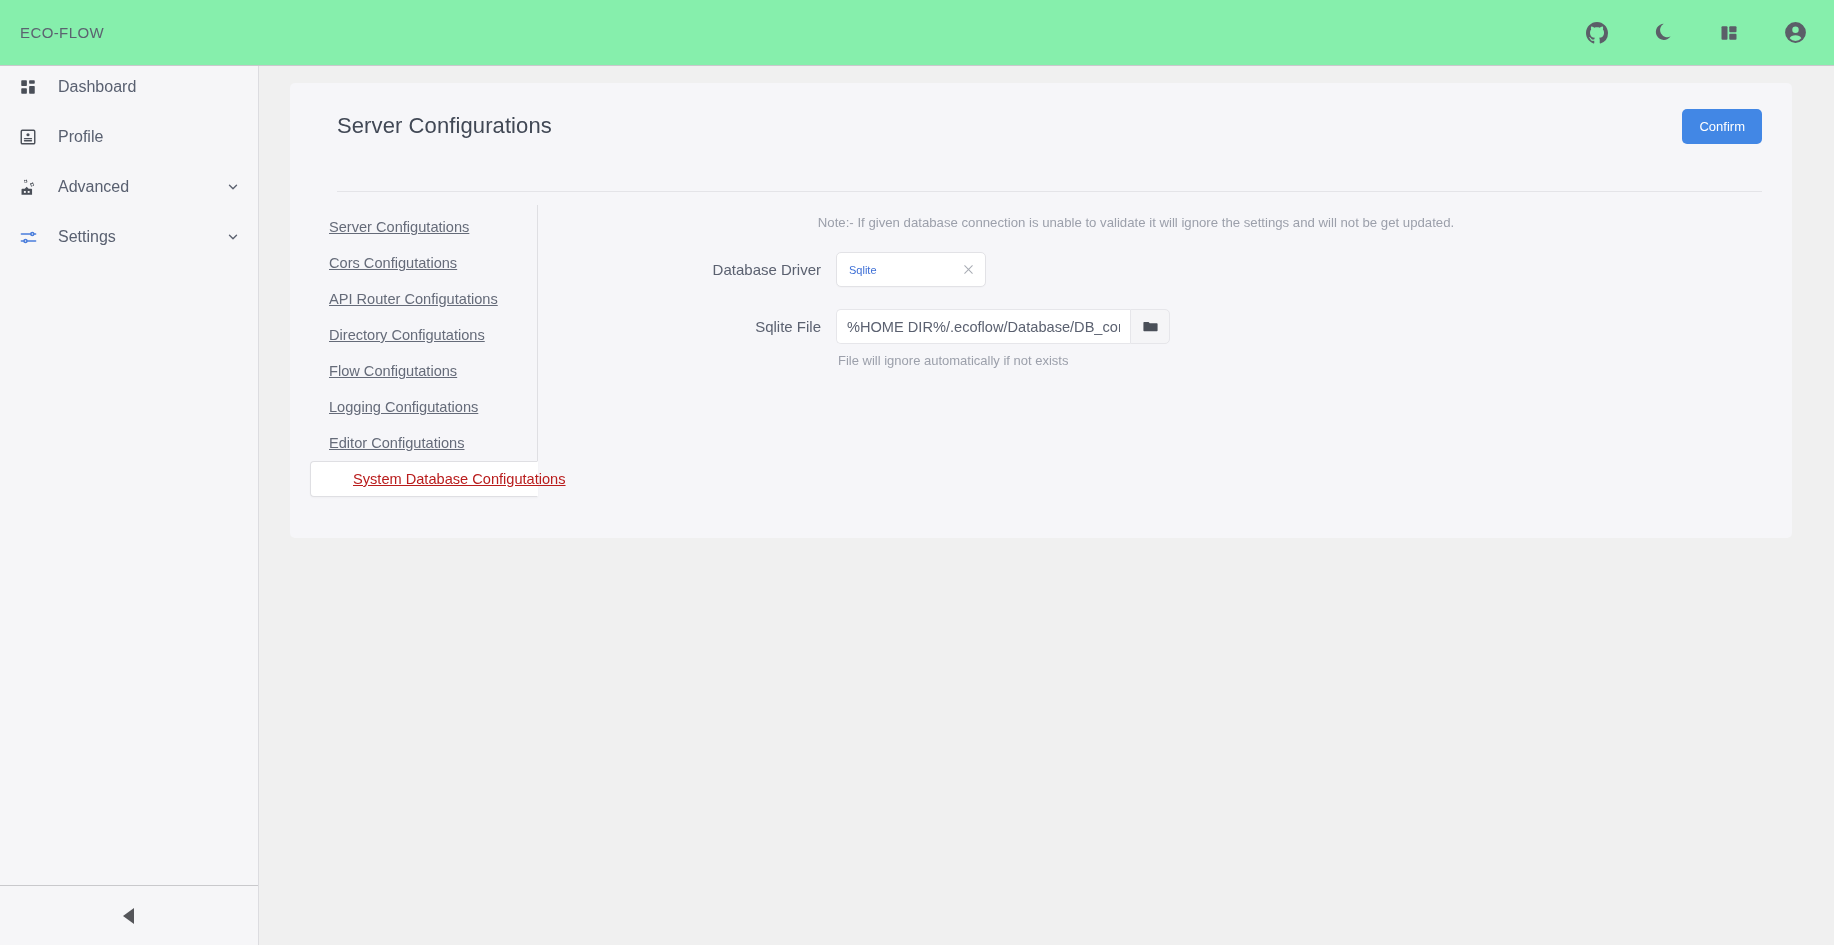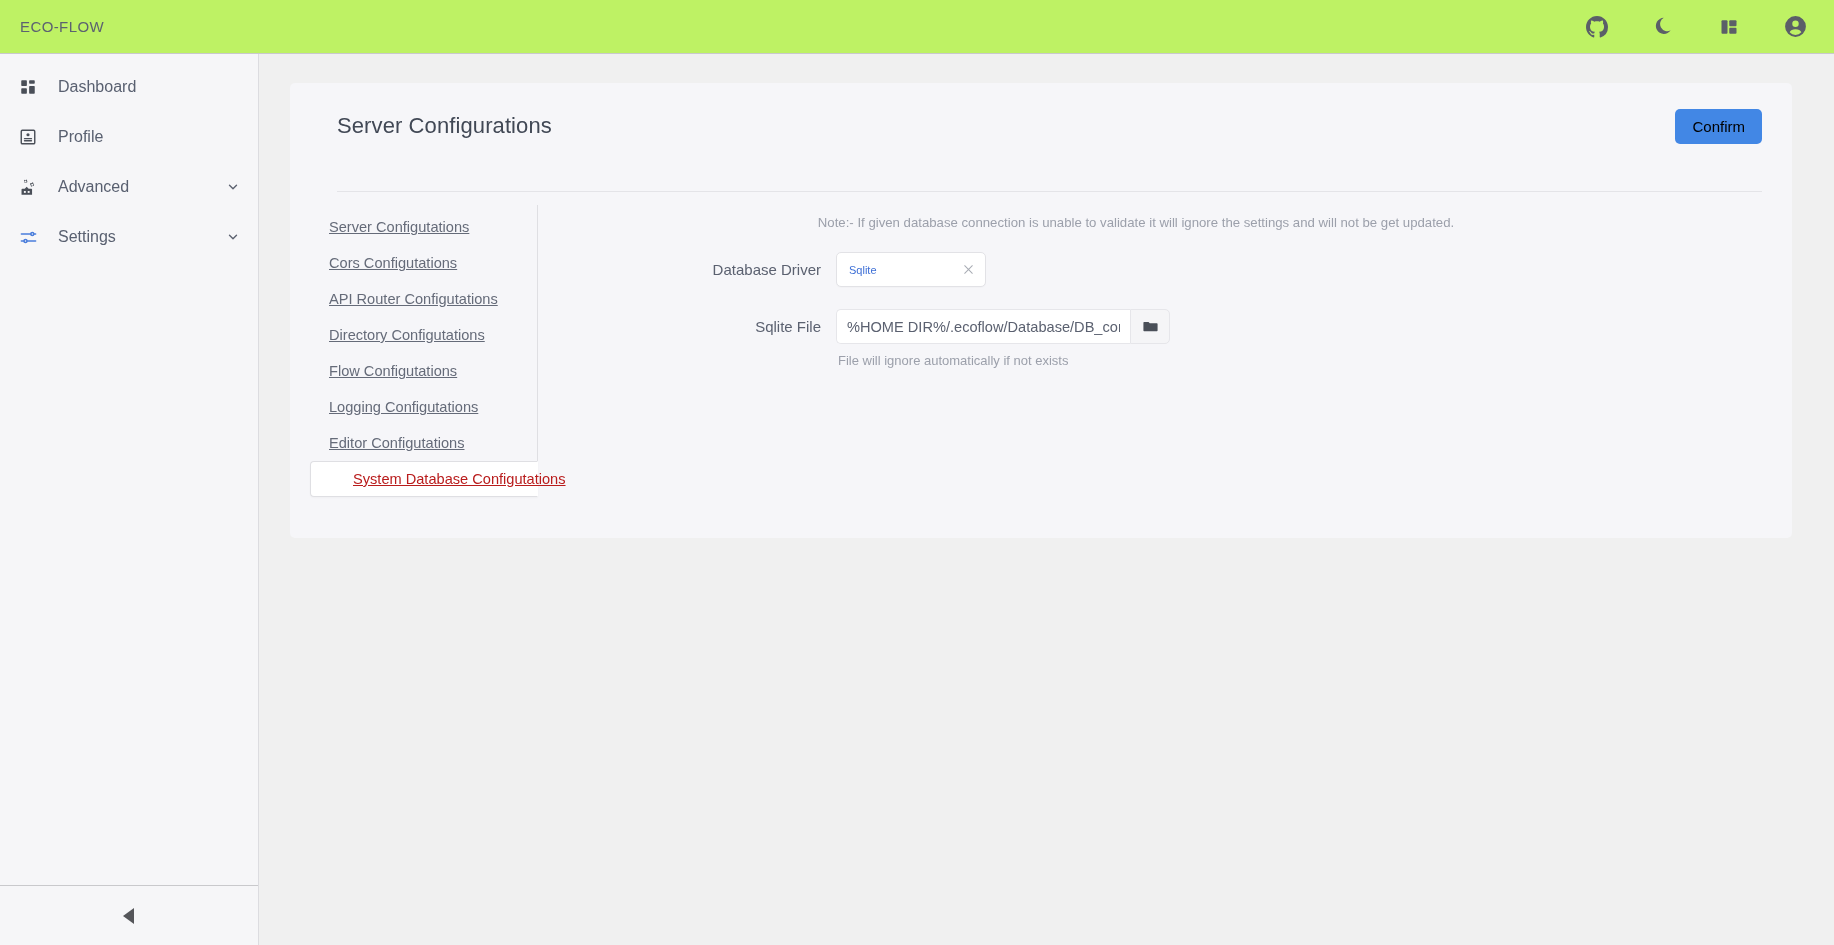--- a/index.html
+++ b/index.html
@@ -15,22 +15,22 @@
     background: #f0f0f0;
     color: #555b6b;
     -webkit-font-smoothing: antialiased;
   }
 
   
   .topbar {
     position: absolute;
     top: 0; left: 0;
     width: 1834px;
-    height: 54px;
-    background: #bef264;
+    height: 66px;
+    background: #86efac;
     border-bottom: 1px solid #c9c9cc;
     display: flex;
     align-items: center;
     z-index: 20;
   }
   .brand {
     margin-left: 20px;
     font-size: 15px;
     letter-spacing: 0.4px;
     color: #5c6270;
@@ -135,25 +135,25 @@
   }
   .card-title {
     font-size: 22px;
     color: #414855;
     font-weight: 400;
     letter-spacing: 0.1px;
   }
   .confirm-btn {
     margin-left: auto;
     background: #4287e5;
-    color: #000000;
+    color: #ffffff;
     border: none;
     border-radius: 5px;
     font-family: "Liberation Sans", sans-serif;
-    font-size: 15px;
+    font-size: 13px;
     padding: 0 17px;
     height: 35px;
     cursor: pointer;
   }
   .card-divider {
     height: 1px;
     background: #e4e4e8;
     margin: 22px 30px 0 47px;
   }
 

